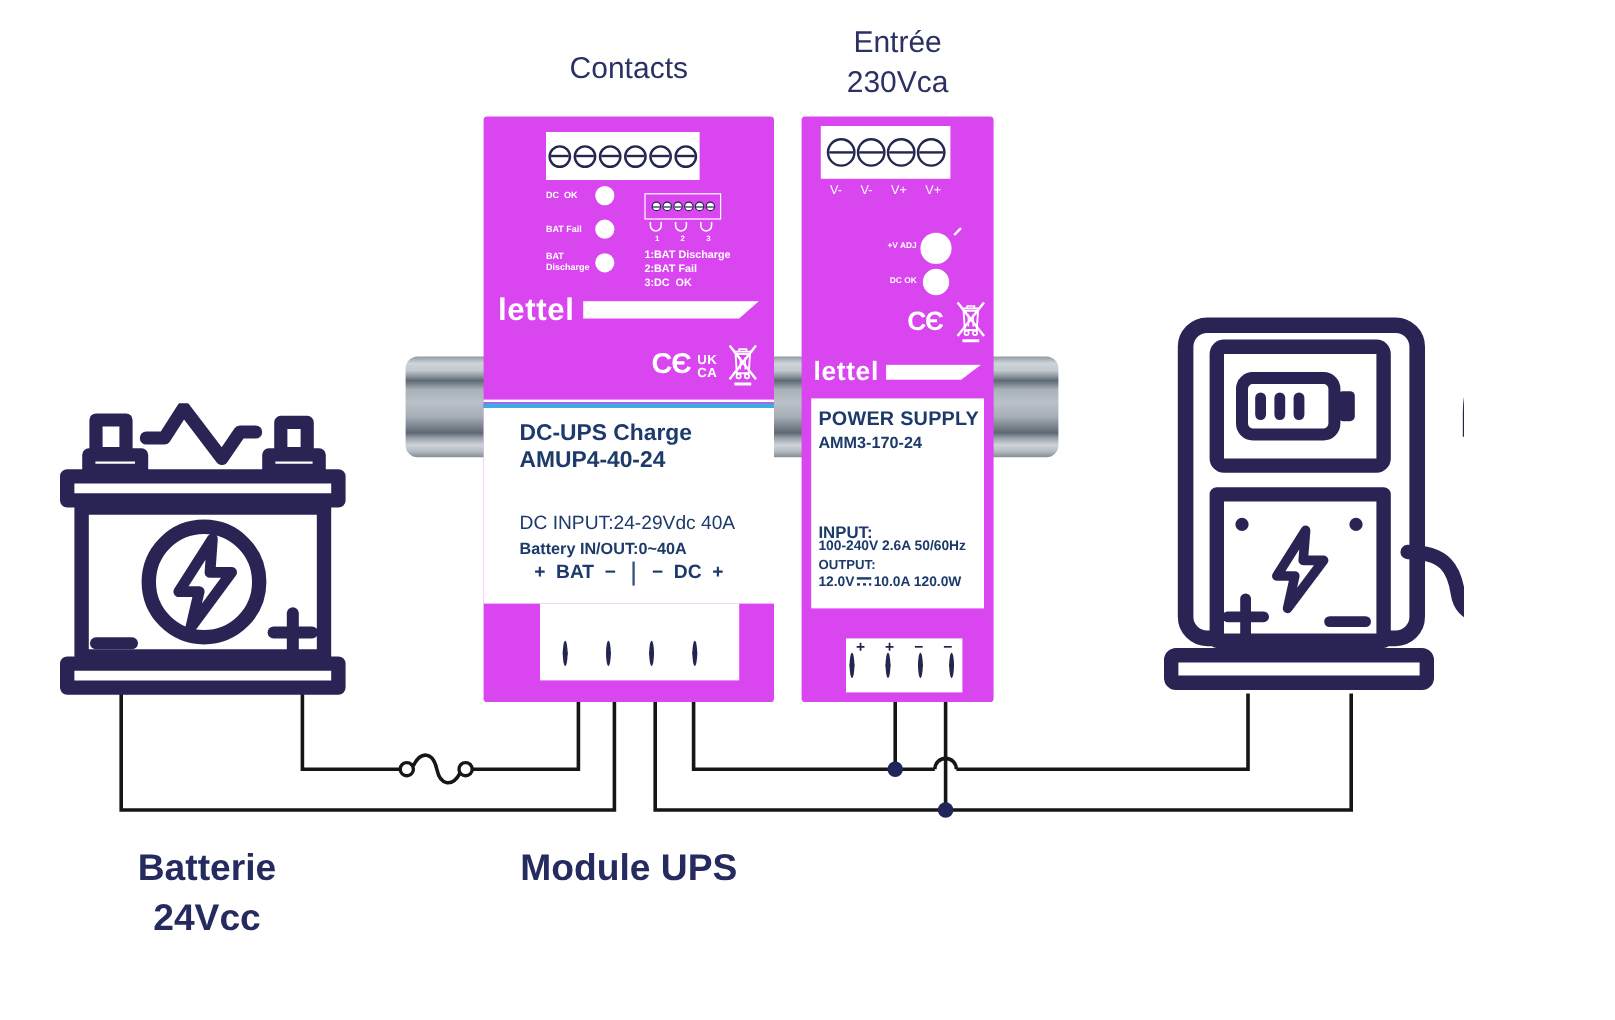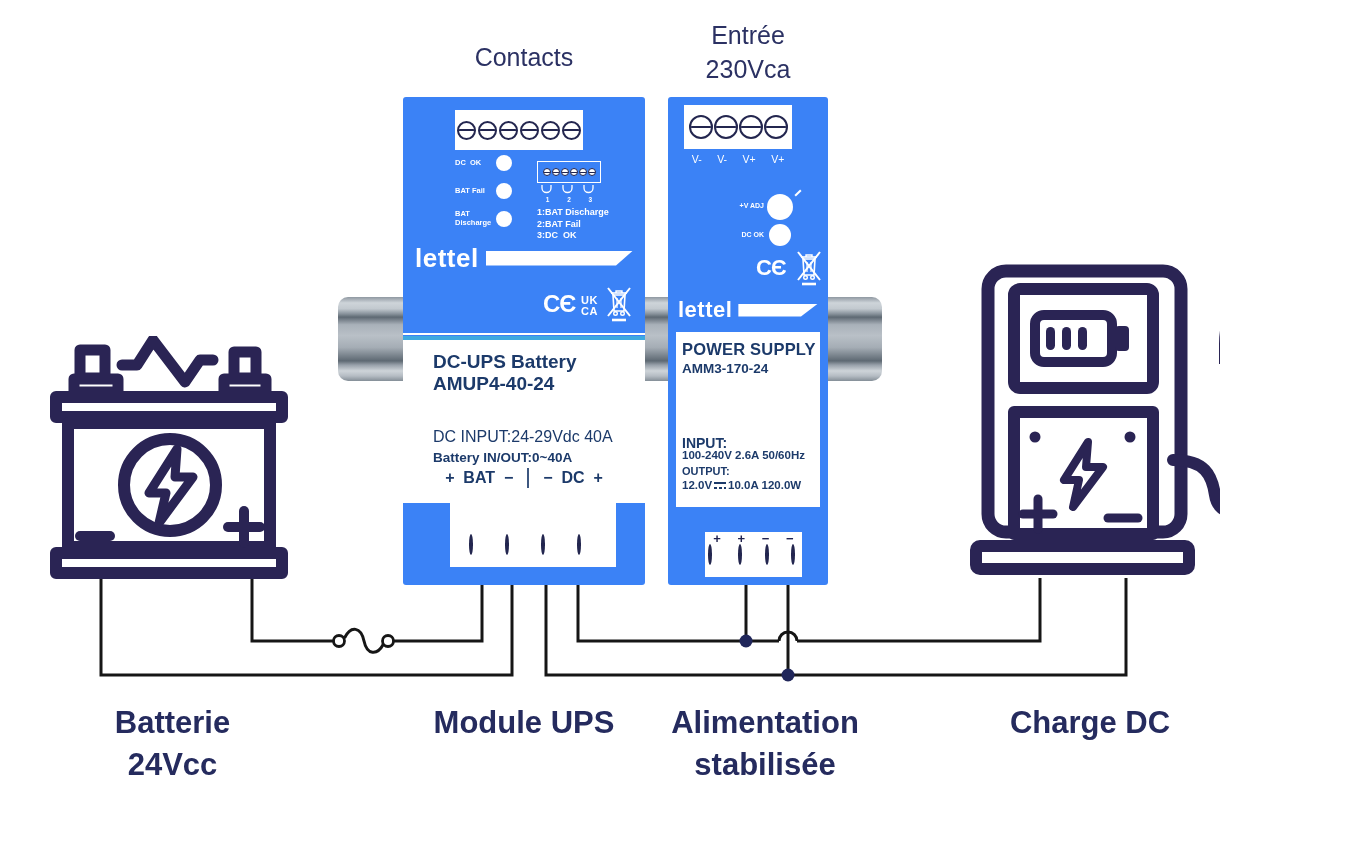--- a/index.html
+++ b/index.html
@@ -11,21 +11,21 @@
   .cap-top{font-size:25px;font-weight:500;color:#2b3163;line-height:34px;}
   .cap-bottom{font-size:31px;line-height:42px;}
 
   
   .din-rail{position:absolute;left:338px;top:297px;width:544px;height:84px;border-radius:10px;
     background:linear-gradient(180deg,#8f98a1 0%,#ced4d9 7%,#c2c9cf 14%,#89939c 20%,#5e6973 24%,
       #a9b1b9 33%,#b9c0c7 46%,#a5adb5 60%,#5e6973 76%,#98a1aa 81%,#ced4d9 88%,#b5bcc3 94%,#848e97 100%);
     z-index:1;}
 
   
-  .module{position:absolute;background:#3b82f6;border-radius:3px;z-index:3;}
+  .module{position:absolute;background:#d946ef;border-radius:3px;z-index:3;}
   .ups{left:403px;top:97px;width:242px;height:488px;}
   .psu{left:668px;top:97px;width:160px;height:488px;}
   .module *{position:absolute;box-sizing:border-box;}
 
   .whitebox{background:#fff;display:flex;align-items:center;justify-content:center;gap:2px;}
   .screw{position:relative;background:#fff;border:2.5px solid #23264f;border-radius:50%;
          overflow:hidden;box-sizing:border-box;flex:none;}
   .screw::after{content:"";position:absolute;left:-2px;right:-2px;top:50%;margin-top:-1.25px;
                 height:2.5px;background:#23264f;}
   .s20{width:19px;height:19px;border-width:2px;}
@@ -206,21 +206,21 @@
         <line x1="2" y1="2" x2="24" y2="30" stroke-width="2"></line>
         <line x1="24" y1="2" x2="2" y2="30" stroke-width="2"></line>
         <line x1="6" y1="34" x2="20" y2="34" stroke-width="2.6"></line>
       </g>
     </svg>
 
     <div class="accent-white" style="top:236px;"></div>
     <div class="accent-blue" style="top:239px;"></div>
 
     <div style="left:0;top:243px;width:100%;height:163px;background:#fff;"></div>
-    <div class="mod-text" style="left:30px;top:253px;font-size:19px;font-weight:700;line-height:23px;">DC-UPS Battery</div>
+    <div class="mod-text" style="left:30px;top:253px;font-size:19px;font-weight:700;line-height:23px;">DC-UPS Charge</div>
     <div class="mod-text" style="left:30px;top:276px;font-size:19px;font-weight:700;">AMUP4-40-24</div>
     <div class="mod-text" style="left:30px;top:331px;font-size:16px;font-weight:500;">DC INPUT:24-29Vdc 40A</div>
     <div class="mod-text" style="left:30px;top:353px;font-size:13.5px;font-weight:700;">Battery IN/OUT:0~40A</div>
     <div class="term-row" style="left:0;top:371px;width:100%;">
       <span style="position:static">+  BAT  −</span>
       <span class="term-div"></span>
       <span style="position:static">−  DC  +</span>
     </div>
 
     <div style="left:47px;top:406px;width:166px;height:64px;background:#fff;"></div>
@@ -290,19 +290,14 @@
     <span class="screw s24" style="left:66px;top:449px;width:22px;height:22px;"></span>
     <span class="screw s24" style="left:89px;top:449px;width:22px;height:22px;"></span>
     <span class="screw s24" style="left:111px;top:449px;width:22px;height:22px;"></span>
   </div>
 
   <div class="caption cap-bottom" style="left:55px;top:702px;width:235px;">
     <div>Batterie</div>
     <div>24Vcc</div>
   </div>
   <div class="caption cap-bottom" style="left:398px;top:702px;width:252px;">Module UPS</div>
-  <div class="caption cap-bottom" style="left:640px;top:702px;width:250px;">
-    <div>Alimentation</div>
-    <div>stabilisée</div>
-  </div>
-  <div class="caption cap-bottom" style="left:960px;top:702px;width:260px;">Charge DC</div>
 
 </div>
 
 </body></html>

